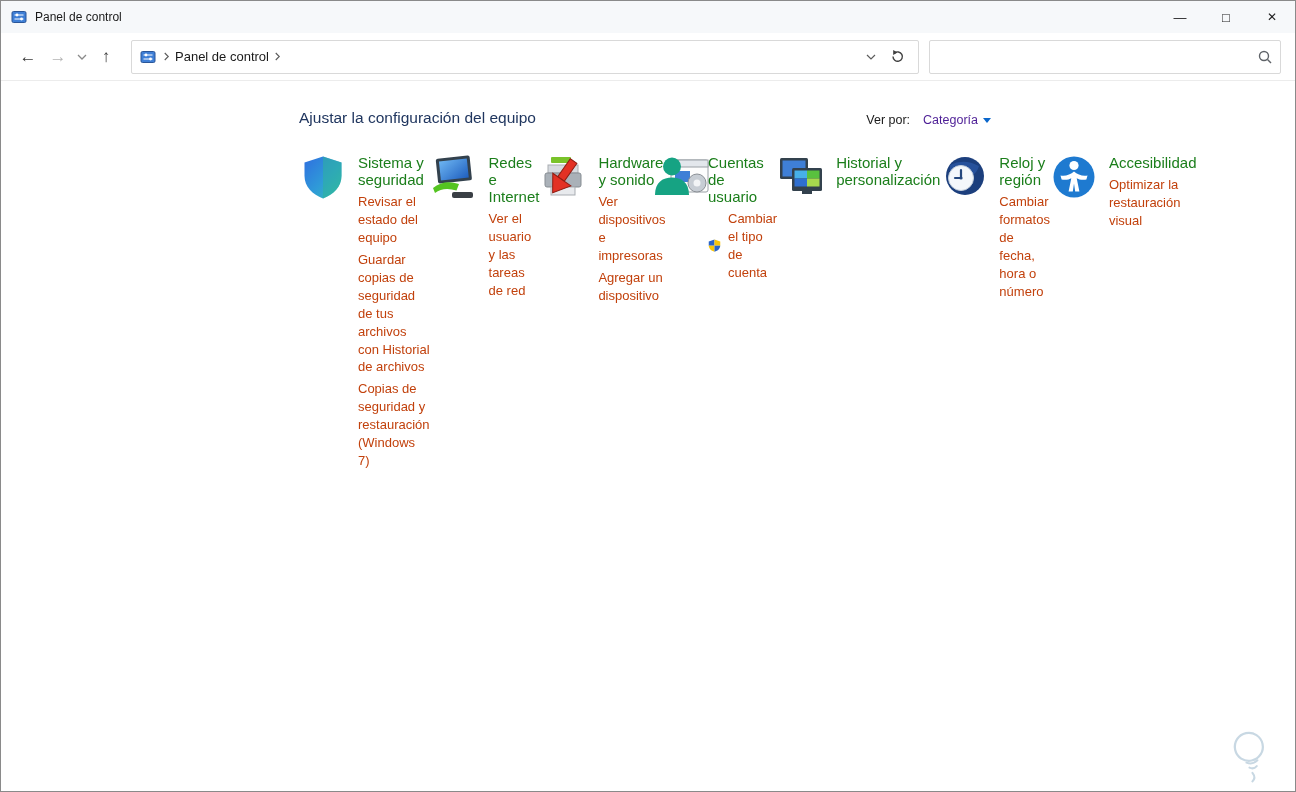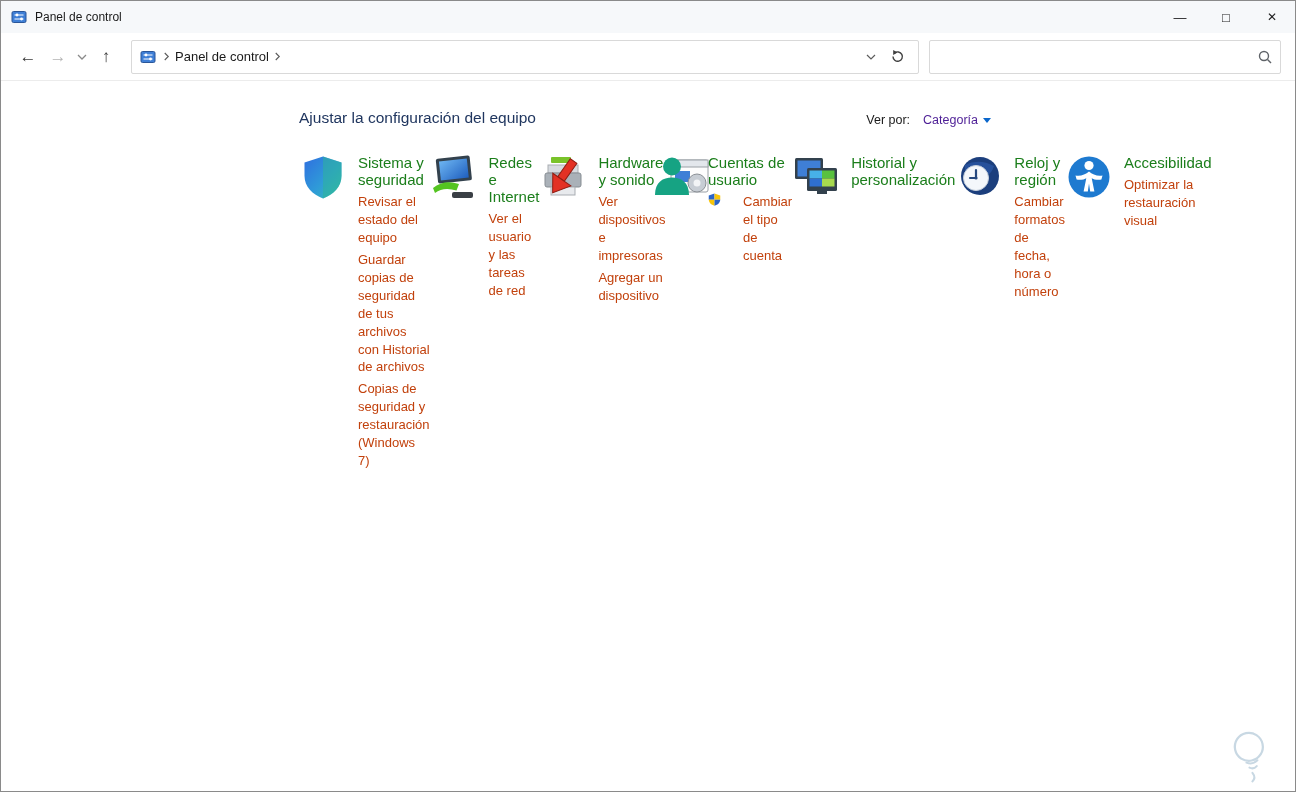--- a/index.html
+++ b/index.html
@@ -42,21 +42,21 @@
   .col{display:flex;flex-direction:row}
   .col.left{width:350px}
   .col.right{width:342px}
   .category{display:flex;margin-bottom:10px;min-height:50px}
   .cat-icon{width:48px;height:48px;margin-right:11px;flex:none;display:inline-flex}
   .cat-body{padding-top:1px}
   .left .cat-body{max-width:278px}
   .right .cat-body{max-width:254px}
   .cat-title{font-size:15px;color:#1b7e1b;text-decoration:none;display:inline-block;margin-bottom:5px;cursor:pointer}
   .cat-link{display:block;font-size:13px;color:#c2410c;text-decoration:none;margin-bottom:4px;line-height:1.38;cursor:pointer}
-  .link-with-shield{display:flex;gap:22px}
+  .link-with-shield{display:flex;align-items:center;gap:7px}
   
   .watermark{position:absolute;right:16px;bottom:2px;transform:rotate(-12deg);opacity:.9}
 </style>
 </head>
 <body>
 
 <div class="titlebar">
   <span class="app-icon">
     <svg viewBox="0 0 16 16" width="16" height="16">
         <rect x="1" y="2.5" width="14" height="11" rx="1.5" fill="#3f7fd6" stroke="#2a5699"></rect>

